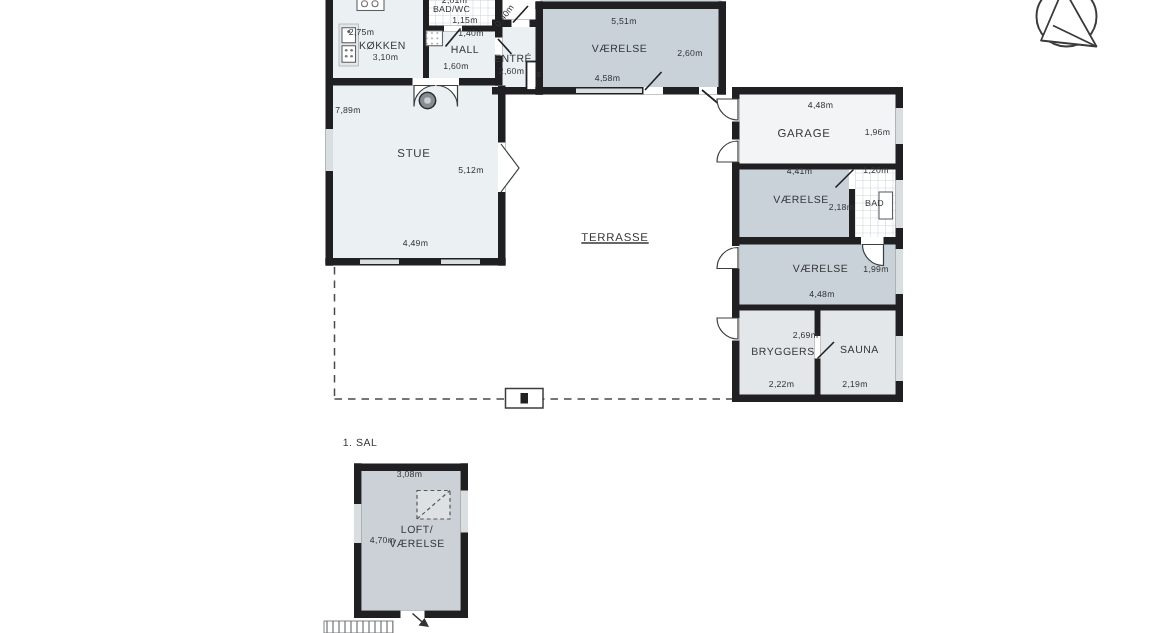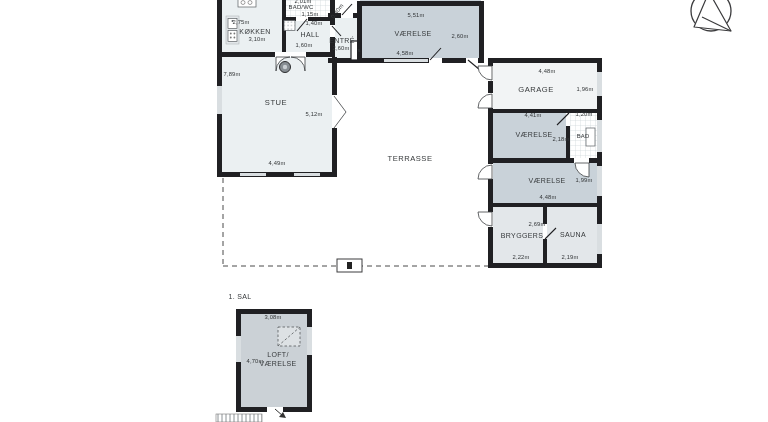--- a/index.html
+++ b/index.html
@@ -205,21 +205,21 @@
       <div class="lbl room s" style="left: 359px; top: 50px;">s</div>
       <div class="lbl dim" style="left: 337px; top: 11px; transform: translate(-50%, -50%) rotate(-52deg);">0,40m</div>
       <div class="lbl dim" style="left: 416px; top: 15px;">5,51m</div>
       <div class="lbl room" style="left: 413px; top: 33px;">VÆRELSE</div>
       <div class="lbl dim" style="left: 460px; top: 36px;">2,60m</div>
       <div class="lbl dim" style="left: 405px; top: 53px;">4,58m</div>
       <div class="lbl dim" style="left: 232px; top: 74px;">7,89m</div>
       <div class="lbl room l" style="left: 276px; top: 102px;">STUE</div>
       <div class="lbl dim" style="left: 314px; top: 114px;">5,12m</div>
       <div class="lbl dim" style="left: 277px; top: 163px;">4,49m</div>
-      <div class="lbl room l" style="left: 410px; top: 158px;">TERRASSE</div>
+      <div class="lbl room l" style="left: 410px; top: 158px; text-decoration: underline;">TERRASSE</div>
       <div class="lbl dim" style="left: 547px; top: 71px;">4,48m</div>
       <div class="lbl room l" style="left: 536px; top: 89px;">GARAGE</div>
       <div class="lbl dim" style="left: 585px; top: 89px;">1,96m</div>
       <div class="lbl dim" style="left: 533px; top: 115px;">4,41m</div>
       <div class="lbl room" style="left: 534px; top: 134px;">VÆRELSE</div>
       <div class="lbl dim" style="left: 561px; top: 139px;">2,18m</div>
       <div class="lbl dim" style="left: 584px; top: 114px;">1,20m</div>
       <div class="lbl room s" style="left: 583px; top: 136px;">BAD</div>
       <div class="lbl room" style="left: 547px; top: 180px;">VÆRELSE</div>
       <div class="lbl dim" style="left: 584px; top: 180px;">1,99m</div>

